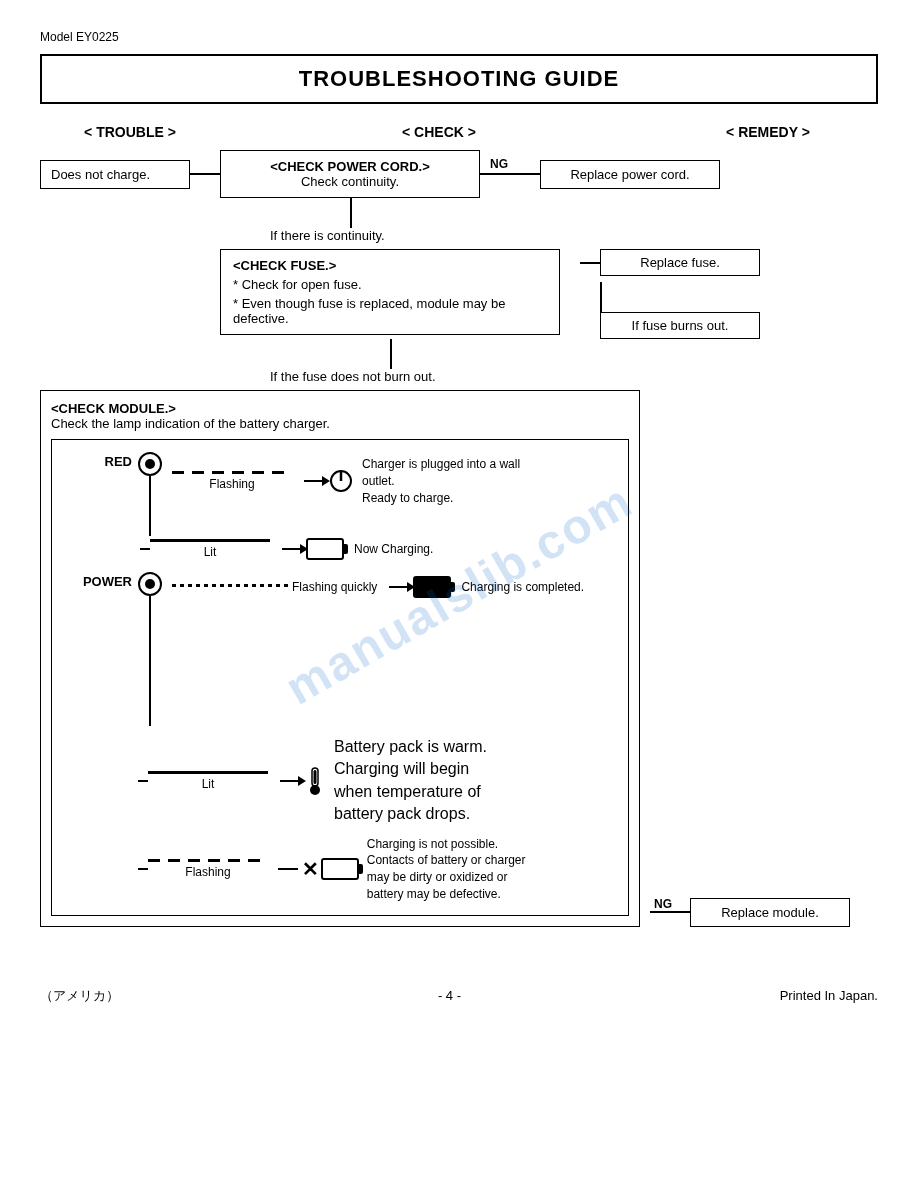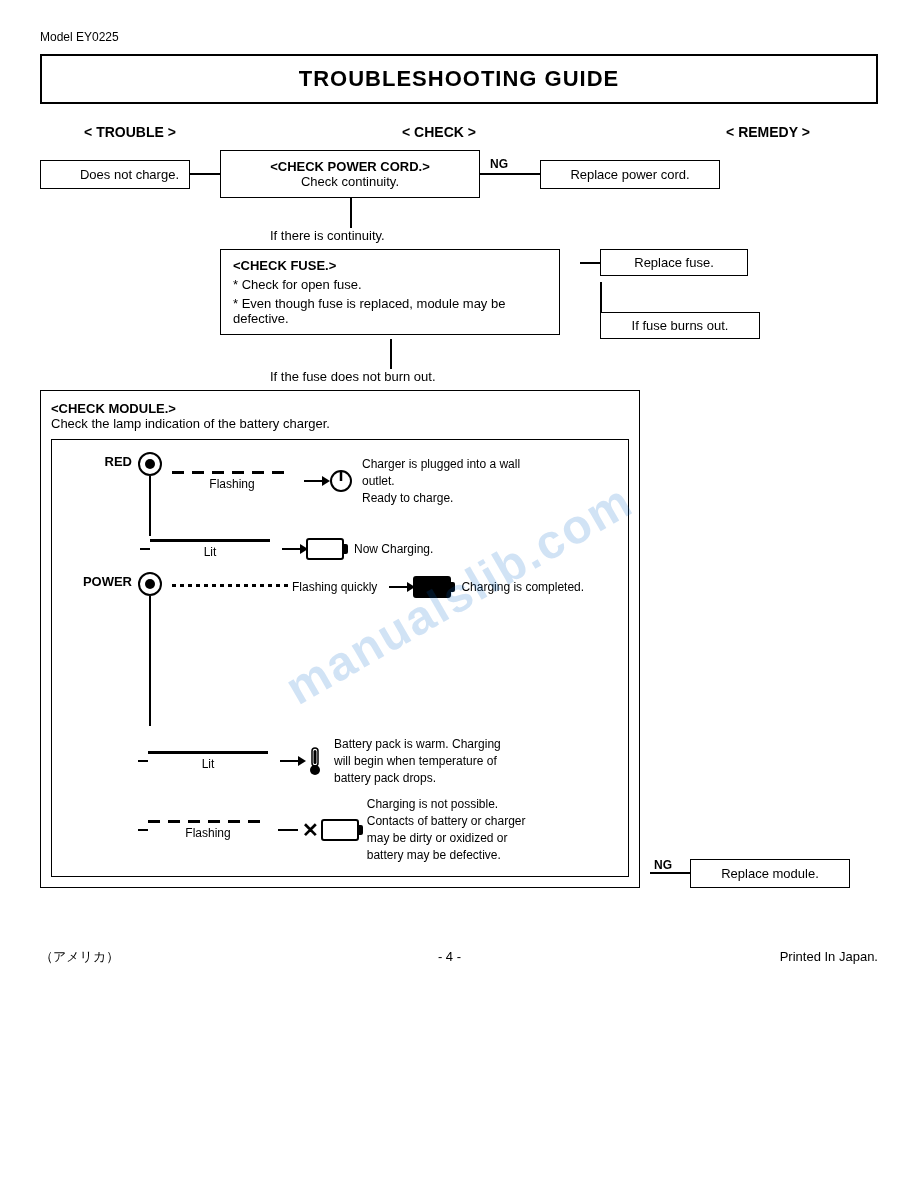--- a/index.html
+++ b/index.html
@@ -78,21 +78,21 @@
   <div style="display:flex; justify-content:space-between; font-weight:bold; font-size:14px; margin-bottom:10px; padding:0 0px;">
     <div style="width:180px; text-align:center;">&lt; TROUBLE &gt;</div>
     <div style="width:340px; text-align:center;">&lt; CHECK &gt;</div>
     <div style="width:220px; text-align:center;">&lt; REMEDY &gt;</div>
   </div>
 
   <div class="flow-container">
 
     <div style="display:flex; align-items:center; margin-bottom:0; position:relative;">
 
-      <div style="border:1.5px solid #000; padding:6px 10px; font-size:13px; white-space:nowrap; background:#fff; width:150px; text-align:right;">Does not charge.</div>
+      <div style="border:1.5px solid #000; padding:6px 10px; font-size:13px; white-space:nowrap; background:#fff; width:150px; text-align:left;">Does not charge.</div>
 
       <div style="height:2px; background:#000; width:30px;"></div>
 
       <div style="border:1.5px solid #000; padding:8px 12px; text-align:center; background:#fff; width:260px;">
         <div style="font-weight:bold;">&lt;CHECK POWER CORD.&gt;</div>
         <div>Check continuity.</div>
       </div>
 
       <div style="position:relative; display:flex; align-items:center;">
         <div style="height:2px; background:#000; width:60px;"></div>
@@ -117,21 +117,21 @@
       <div style="border:1.5px solid #000; padding:8px 12px; background:#fff; width:340px;">
         <div style="font-weight:bold; margin-bottom:4px;">&lt;CHECK FUSE.&gt;</div>
         <div>* <span>Check for open fuse.</span></div>
         <div style="margin-top:4px;">* <span>Even though fuse is replaced, module may be defective.</span></div>
       </div>
 
       <div style="display:flex; flex-direction:column; margin-left:20px;">
 
         <div style="display:flex; align-items:center; margin-bottom:6px;">
           <div style="height:2px; background:#000; width:20px;"></div>
-          <div style="border:1.5px solid #000; padding:5px 8px; font-size:13px; text-align:center; background:#fff; width:148px;">Replace fuse.</div>
+          <div style="border:1.5px solid #000; padding:5px 8px; font-size:13px; text-align:center; background:#fff; width:160px;">Replace fuse.</div>
         </div>
 
         <div style="width:2px; height:30px; background:#000; margin-left:20px;"></div>
 
         <div style="display:flex; align-items:center;">
           <div style="height:2px; background:#000; width:20px; visibility:hidden;"></div>
           <div style="border:1.5px solid #000; padding:5px 8px; font-size:13px; text-align:center; background:#fff; width:160px;">If fuse burns out.</div>
         </div>
       </div>
     </div>
@@ -240,21 +240,21 @@
 
             <div style="width:20px; height:2px; background:#000; position:relative; margin:0 4px;">
               <div style="position:absolute; right:-6px; top:-4px; border-left:8px solid #000; border-top:5px solid transparent; border-bottom:5px solid transparent;"></div>
             </div>
 
             <svg width="22" height="30" viewBox="0 0 22 30">
               <rect x="8" y="2" width="6" height="18" rx="3" fill="none" stroke="#000" stroke-width="1.5"></rect>
               <circle cx="11" cy="24" r="5" fill="#000"></circle>
               <rect x="9.5" y="4" width="3" height="14" rx="1.5" fill="#000"></rect>
             </svg>
-            <div style="font-size:12px; margin-left:8px; line-height:1.4; max-width:170px;">Battery pack is warm. Charging will begin when temperature of battery pack drops.</div>
+            <div style="font-size:16px; margin-left:8px; line-height:1.4; max-width:170px;">Battery pack is warm. Charging will begin when temperature of battery pack drops.</div>
           </div>
 
           <div style="display:flex; align-items:center; margin-left:76px; margin-top:10px;">
             <div style="width:10px; height:2px; background:#000;"></div>
             <div style="display:flex; flex-direction:column; align-items:center; margin-right:8px;">
               <div style="width:120px; height:3px; background:repeating-linear-gradient(to right, #000 0, #000 12px, transparent 12px, transparent 20px); margin-bottom:3px;"></div>
               <div style="font-size:12px;">Flashing</div>
             </div>
 
             <div style="width:20px; height:2px; background:#000; position:relative; margin:0 2px;"></div>

